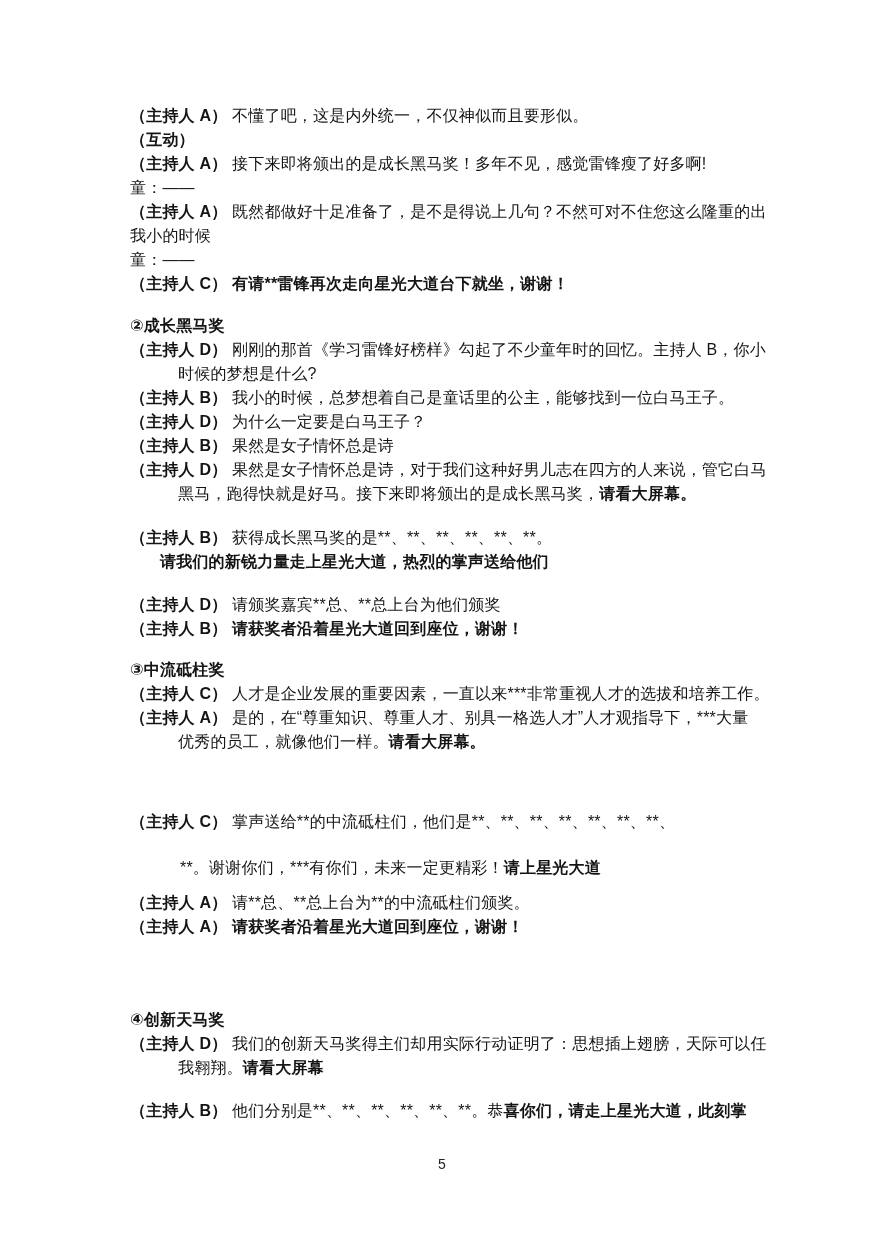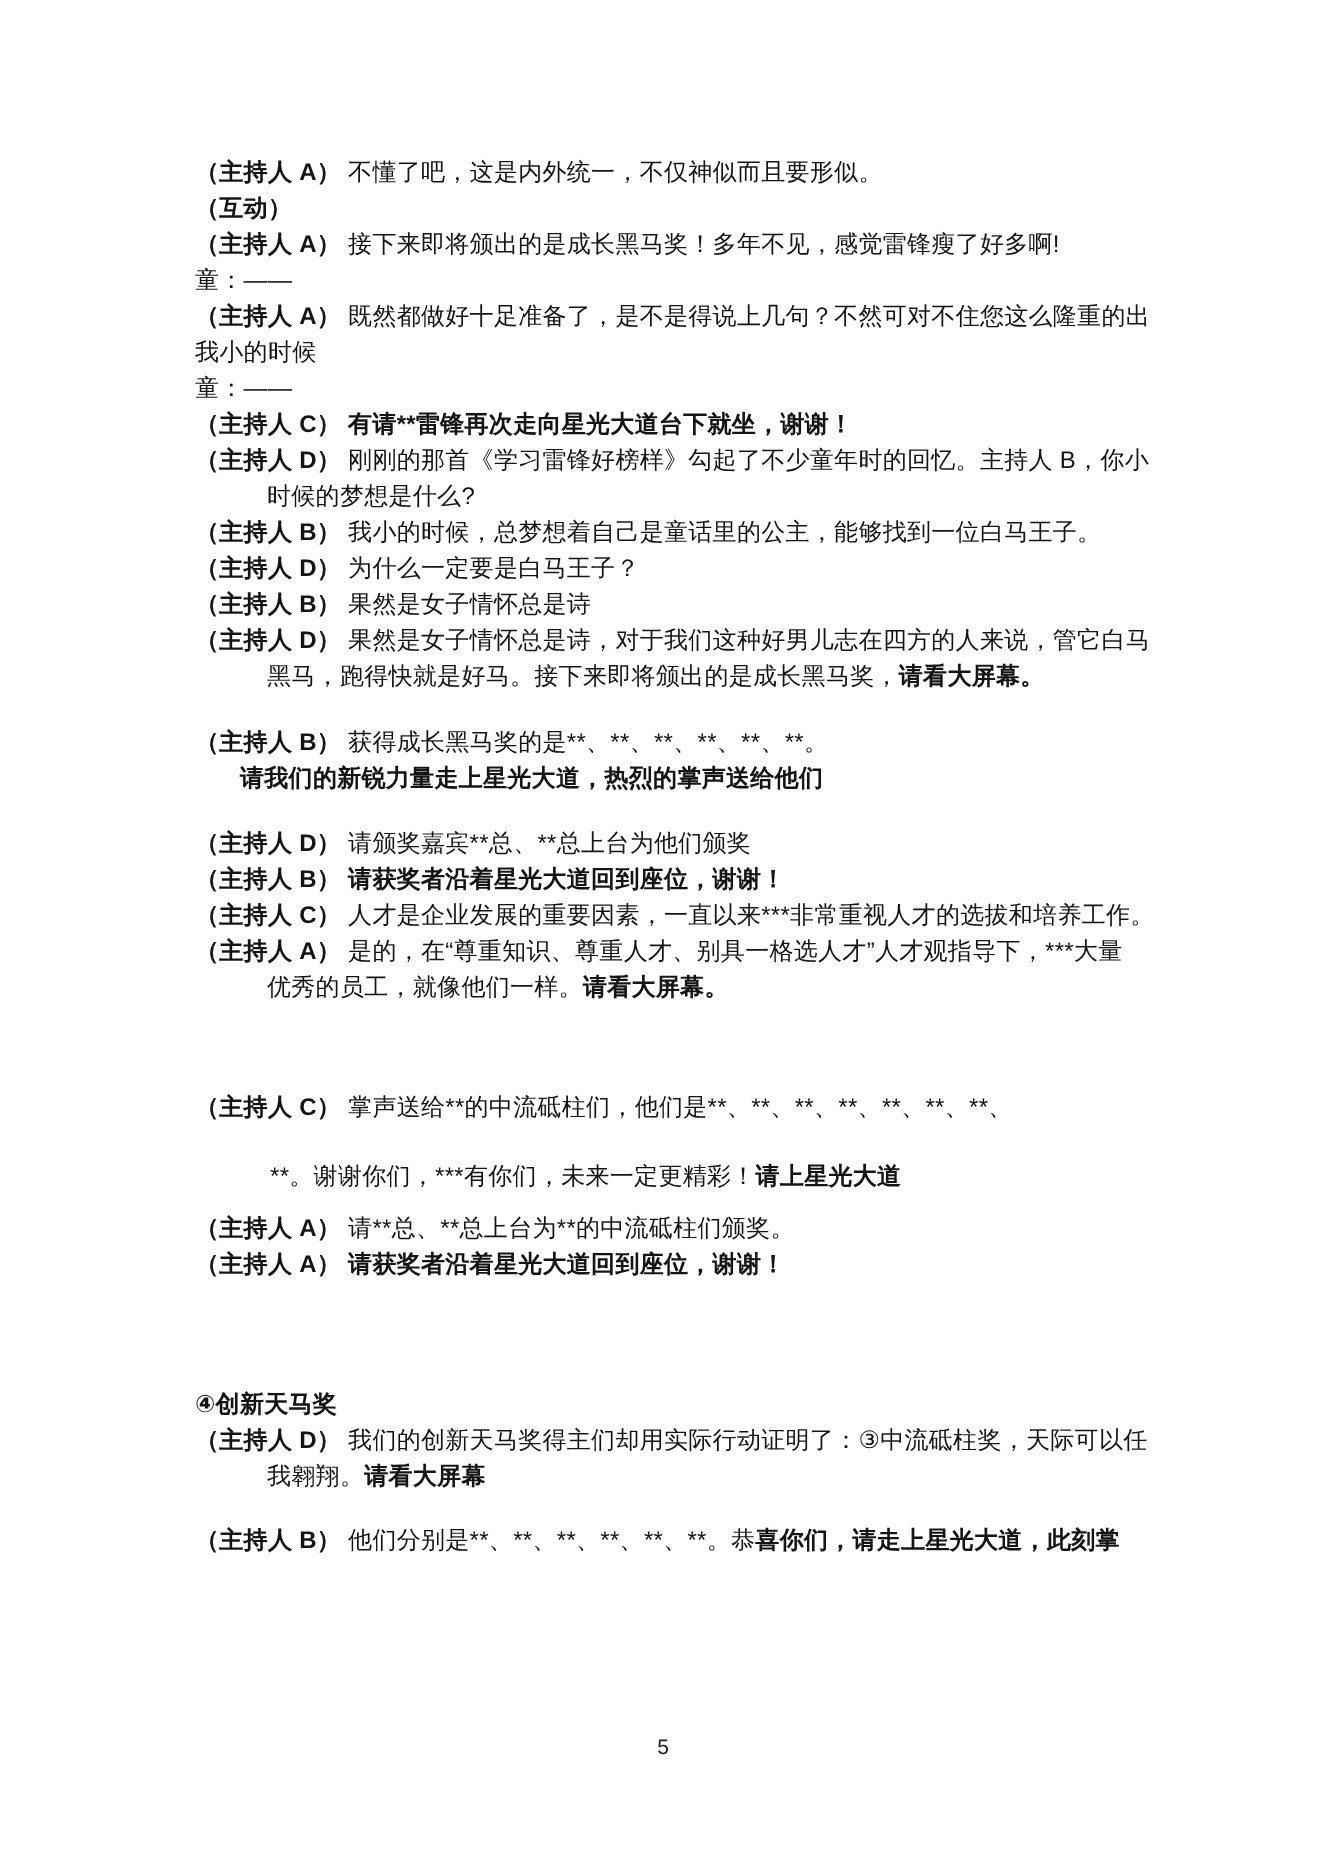--- a/index.html
+++ b/index.html
@@ -54,37 +54,39 @@
 <div class="page">
   <div class="content">
       <div class="line"><span class="b">（主持人 A）</span><span class="r"> 不懂了吧，这是内外统一，不仅神似而且要形似。</span></div>
       <div class="line"><span class="b">（互动）</span></div>
       <div class="line"><span class="b">（主持人 A）</span><span class="r"> 接下来即将颁出的是成长黑马奖！多年不见，感觉雷锋瘦了好多啊!</span></div>
       <div class="line"><span class="r">童：——</span></div>
       <div class="line"><span class="b">（主持人 A）</span><span class="r"> 既然都做好十足准备了，是不是得说上几句？不然可对不住您这么隆重的出</span></div>
       <div class="line"><span class="r">我小的时候</span></div>
       <div class="line"><span class="r">童：——</span></div>
       <div class="line"><span class="b">（主持人 C）</span><span class="b"> 有请**雷锋再次走向星光大道台下就坐，谢谢！</span></div>
+      <div class="line heading" style="margin-top: 18px;"><span class="b">②成长黑马奖</span></div>
       <div class="line"><span class="b">（主持人 D）</span><span class="r"> 刚刚的那首《学习雷锋好榜样》勾起了不少童年时的回忆。主持人 B，你小</span></div>
       <div class="line" style="padding-left: 48px;"><span class="r">时候的梦想是什么?</span></div>
       <div class="line"><span class="b">（主持人 B）</span><span class="r"> 我小的时候，总梦想着自己是童话里的公主，能够找到一位白马王子。</span></div>
       <div class="line"><span class="b">（主持人 D）</span><span class="r"> 为什么一定要是白马王子？</span></div>
       <div class="line"><span class="b">（主持人 B）</span><span class="r"> 果然是女子情怀总是诗</span></div>
       <div class="line"><span class="b">（主持人 D）</span><span class="r"> 果然是女子情怀总是诗，对于我们这种好男儿志在四方的人来说，管它白马</span></div>
       <div class="line" style="padding-left: 48px;"><span class="r">黑马，跑得快就是好马。接下来即将颁出的是成长黑马奖，</span><span class="b">请看大屏幕。</span></div>
       <div class="line" style="margin-top: 20px;"><span class="b">（主持人 B）</span><span class="r"> 获得成长黑马奖的是**、**、**、**、**、**。</span></div>
       <div class="line" style="padding-left: 30px;"><span class="b">请我们的新锐力量走上星光大道，热烈的掌声送给他们</span></div>
       <div class="line" style="margin-top: 19px;"><span class="b">（主持人 D）</span><span class="r"> 请颁奖嘉宾**总、**总上台为他们颁奖</span></div>
       <div class="line"><span class="b">（主持人 B）</span><span class="b"> 请获奖者沿着星光大道回到座位，谢谢！</span></div>
+      <div class="line heading" style="margin-top: 17px;"><span class="b">③中流砥柱奖</span></div>
       <div class="line"><span class="b">（主持人 C）</span><span class="r"> 人才是企业发展的重要因素，一直以来***非常重视人才的选拔和培养工作。</span></div>
       <div class="line"><span class="b">（主持人 A）</span><span class="r"> 是的，在“尊重知识、尊重人才、别具一格选人才”人才观指导下，***大量</span></div>
       <div class="line" style="padding-left: 48px;"><span class="r">优秀的员工，就像他们一样。</span><span class="b">请看大屏幕。</span></div>
       <div class="line" style="margin-top: 56px;"><span class="b">（主持人 C）</span><span class="r"> 掌声送给**的中流砥柱们，他们是**、**、**、**、**、**、**、</span></div>
       <div class="line" style="margin-top: 22px; padding-left: 50px;"><span class="r">**。谢谢你们，***有你们，未来一定更精彩！</span><span class="b">请上星光大道</span></div>
       <div class="line" style="margin-top: 11px;"><span class="b">（主持人 A）</span><span class="r"> 请**总、**总上台为**的中流砥柱们颁奖。</span></div>
       <div class="line"><span class="b">（主持人 A）</span><span class="b"> 请获奖者沿着星光大道回到座位，谢谢！</span></div>
       <div class="line heading" style="margin-top: 69px;"><span class="b">④创新天马奖</span></div>
-      <div class="line"><span class="b">（主持人 D）</span><span class="r"> 我们的创新天马奖得主们却用实际行动证明了：③中流砥柱奖，天际可以任</span></div>
+      <div class="line"><span class="b">（主持人 D）</span><span class="r"> 我们的创新天马奖得主们却用实际行动证明了：思想插上翅膀，天际可以任</span></div>
       <div class="line" style="padding-left: 48px;"><span class="r">我翱翔。</span><span class="b">请看大屏幕</span></div>
       <div class="line" style="margin-top: 19px;"><span class="b">（主持人 B）</span><span class="r"> 他们分别是**、**、**、**、**、**。恭</span><span class="b">喜你们，请走上星光大道，此刻掌</span></div>
     </div>
   <div class="footer">5</div>
 </div>
 
 </body></html>

